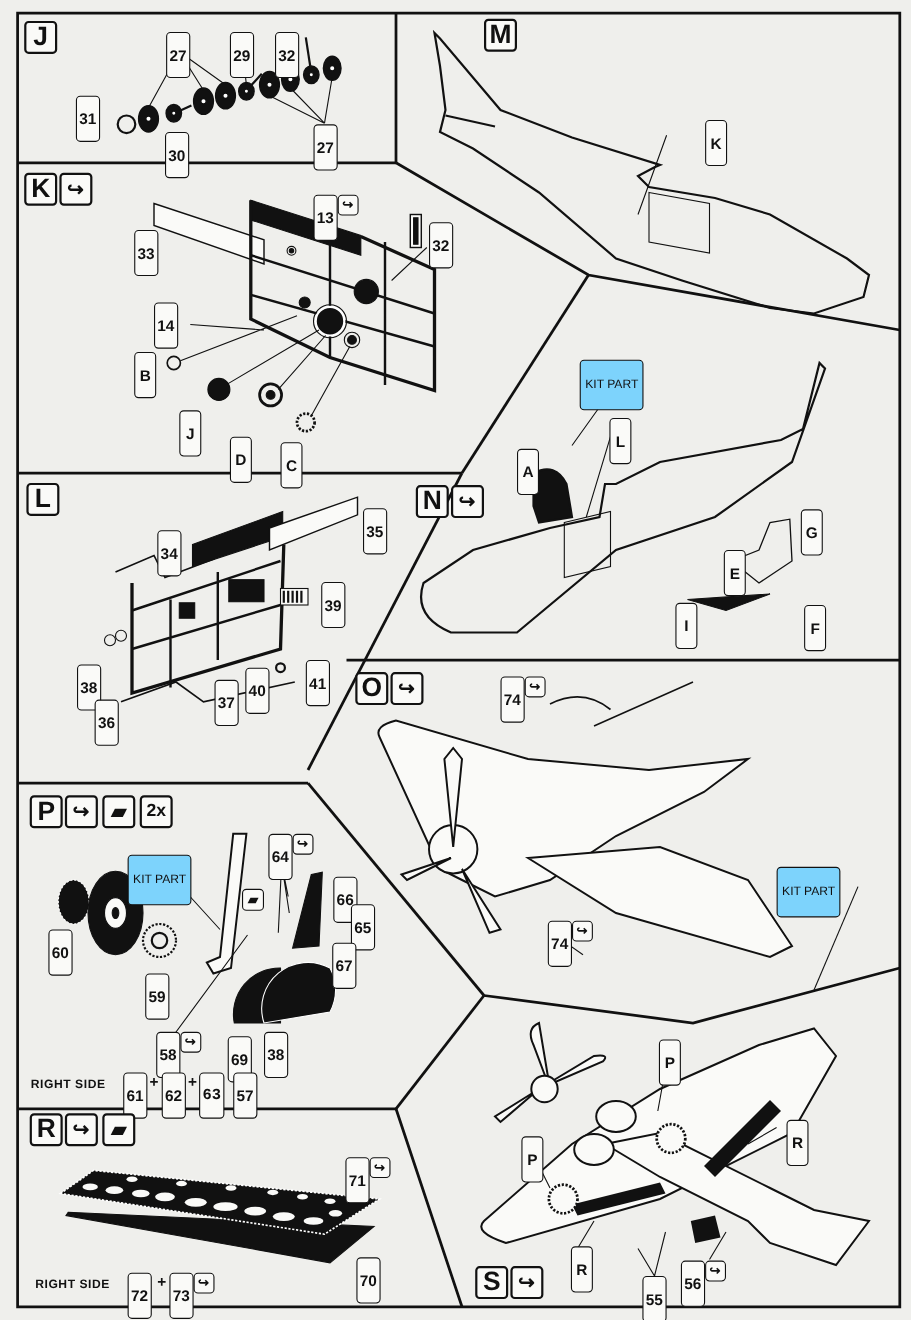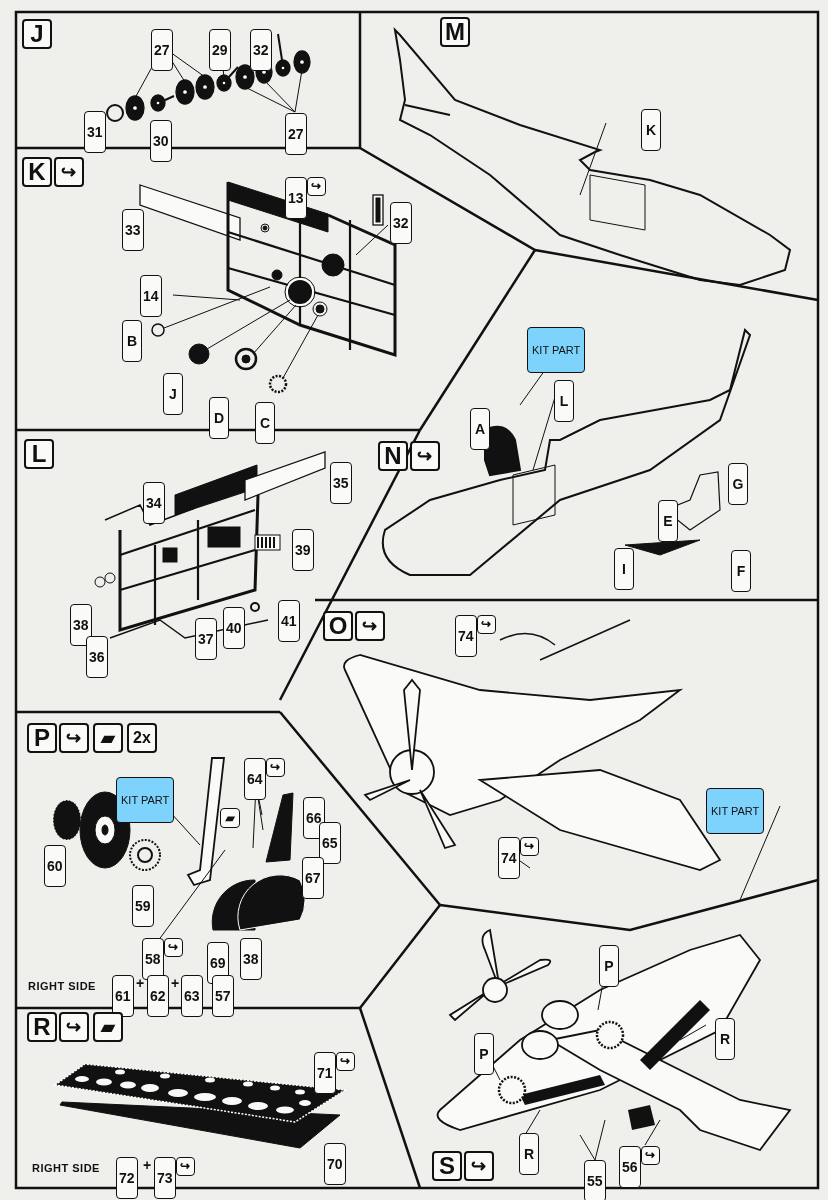--- a/index.html
+++ b/index.html
@@ -195,21 +195,21 @@
     <path d="M780 806 L740 900"></path>
     <path d="M510 854 L530 868"></path>
     <path d="M608 955 L598 1010 M485 1050 L500 1080 M706 1025 L680 1040 M525 1135 L540 1110 M595 1160 L580 1135 M595 1160 L605 1120 M645 1145 L660 1120"></path>
   </g>
 </svg>
 
 <div class="step" style="left:22px;top:19px;">J</div>
 <div class="lbl" style="left:151px;top:29px;">27</div>
 <div class="lbl" style="left:209px;top:29px;">29</div>
 <div class="lbl" style="left:250px;top:29px;">32</div>
-<div class="lbl" style="left:84px;top:87px;margin-top:24px;">31</div>
+<div class="lbl" style="left:69px;top:87px;">31</div>
 <div class="lbl" style="left:150px;top:120px;">30</div>
 <div class="lbl" style="left:285px;top:113px;">27</div>
 
 <div class="step" style="left:22px;top:157px;">K</div>
 <div class="ic" style="left:54px;top:157px;"><span class="fold">↩</span></div>
 <div class="lbl" style="left:285px;top:177px;">13</div>
 <div class="ic" style="left:307px;top:177px;width:17px;height:17px;font-size:12px;line-height:17px;border-width:1.6px;"><span class="fold">↩</span></div>
 <div class="lbl" style="left:122px;top:209px;">33</div>
 <div class="lbl" style="left:390px;top:202px;">32</div>
 <div class="lbl" style="left:140px;top:275px;">14</div>
@@ -264,21 +264,21 @@
 <div class="lbl" style="left:132px;top:885px;">59</div>
 <div class="lbl" style="left:142px;top:938px;">58</div>
 <div class="ic" style="left:164px;top:938px;width:17px;height:17px;font-size:12px;line-height:17px;border-width:1.6px;"><span class="fold">↩</span></div>
 <div class="lbl" style="left:207px;top:942px;">69</div>
 <div class="lbl" style="left:240px;top:938px;">38</div>
 <div class="rs" style="left:28px;top:980px;">RIGHT SIDE</div>
 <div class="lbl" style="left:112px;top:975px;">61</div>
 <div class="plus" style="left:136px;top:975px;">+</div>
 <div class="lbl" style="left:147px;top:975px;">62</div>
 <div class="plus" style="left:171px;top:975px;">+</div>
-<div class="lbl" style="left:181px;top:975px;">63</div>
+<div class="lbl" style="left:181px;top:975px;font-family:Liberation Mono, monospace;">63</div>
 <div class="lbl" style="left:212px;top:975px;">57</div>
 
 <div class="step" style="left:27px;top:1012px;">R</div>
 <div class="ic" style="left:59px;top:1012px;"><span class="fold">↩</span></div>
 <div class="ic" style="left:93px;top:1012px;">▰</div>
 <div class="lbl" style="left:314px;top:1052px;">71</div>
 <div class="ic" style="left:336px;top:1052px;width:17px;height:17px;font-size:12px;line-height:17px;border-width:1.6px;"><span class="fold">↩</span></div>
 <div class="lbl" style="left:324px;top:1143px;">70</div>
 <div class="rs" style="left:32px;top:1162px;">RIGHT SIDE</div>
 <div class="lbl" style="left:116px;top:1157px;">72</div>

